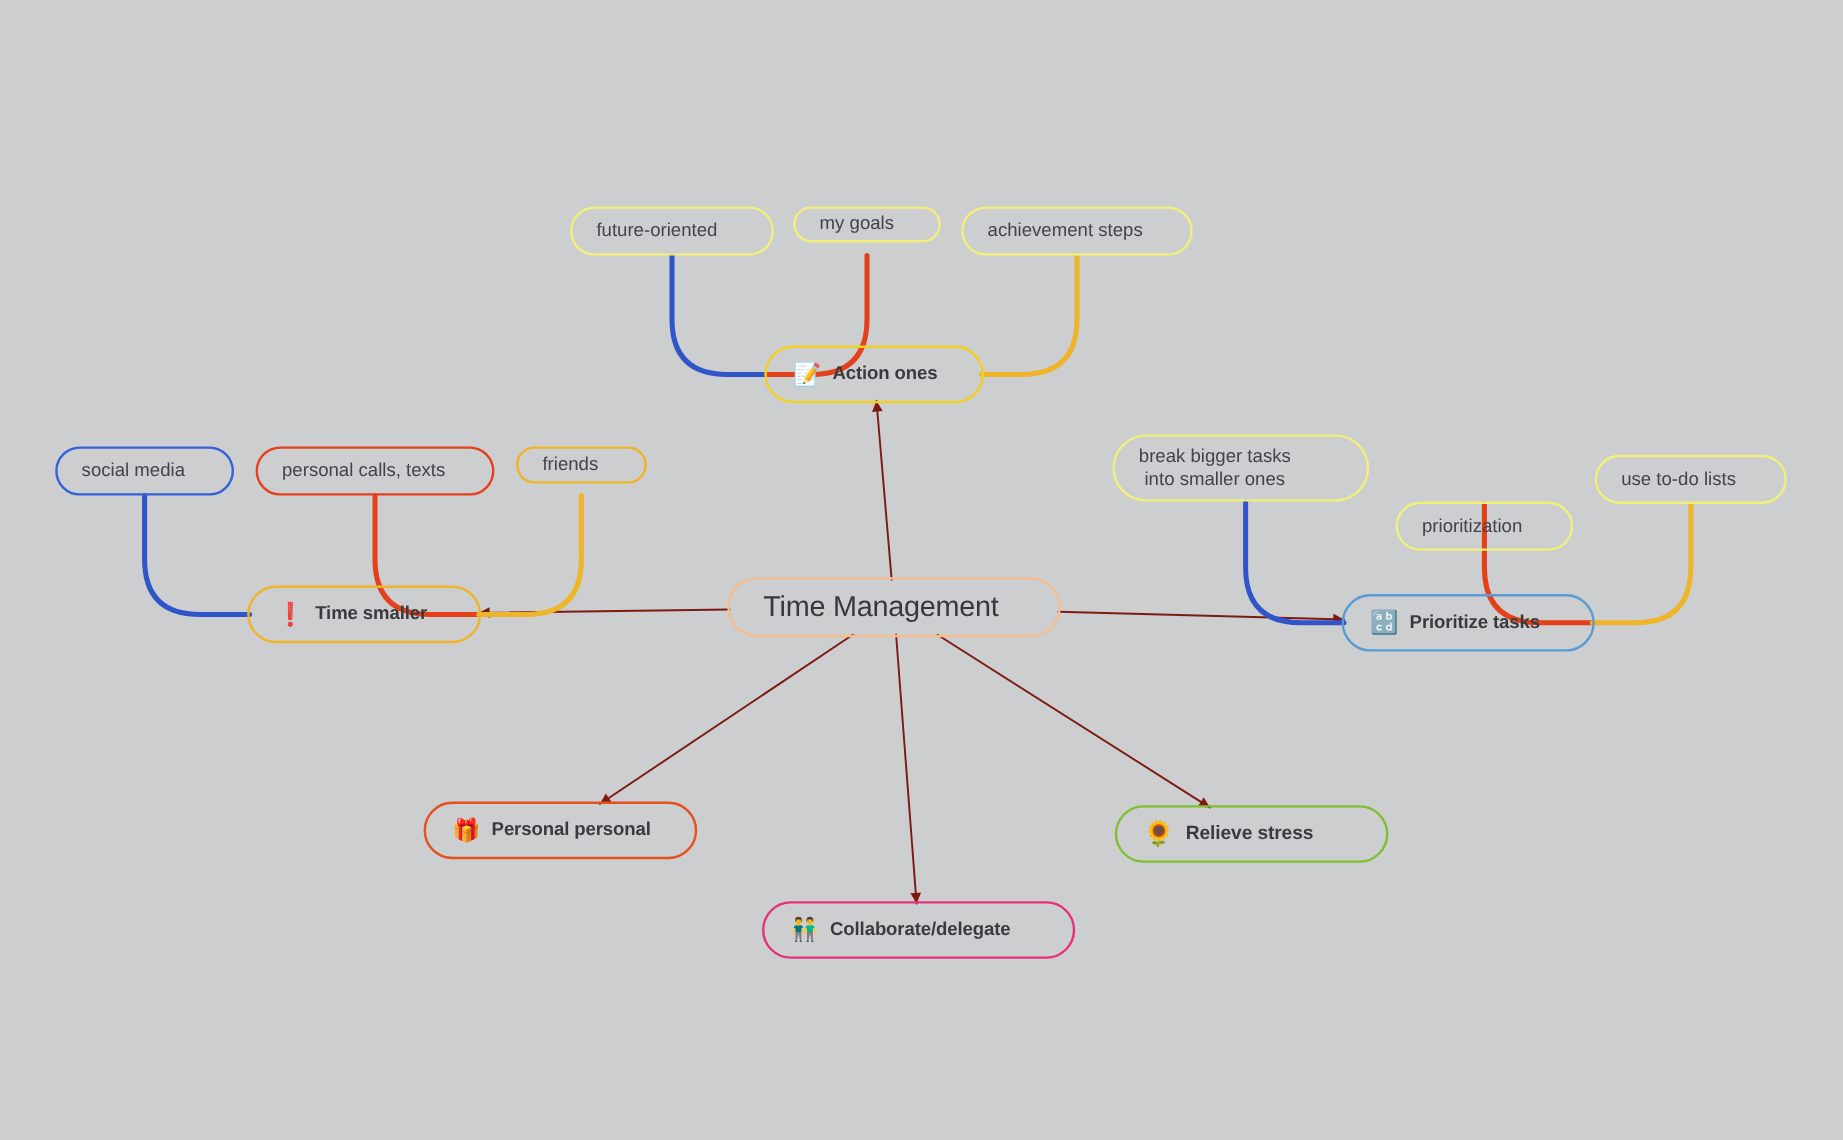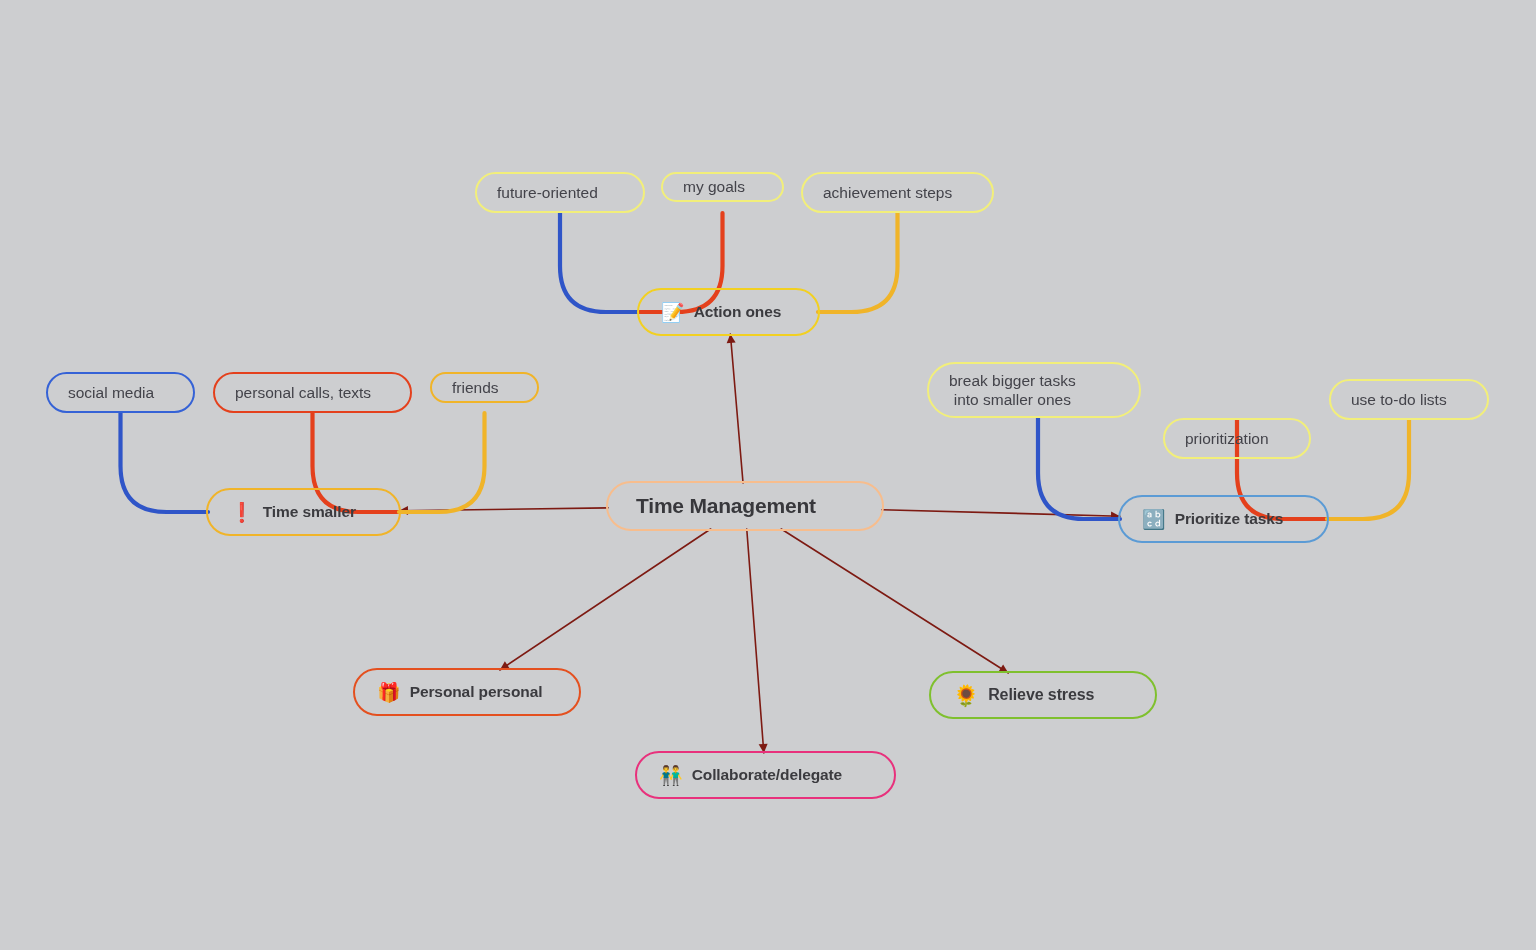--- a/index.html
+++ b/index.html
@@ -41,22 +41,22 @@
   .node .label {
     color: #3b3b3f;
   }
 
   
   .node.central {
     border: 2px solid #f7bd8d;
     padding: 0 28px;
   }
   .node.central .label {
-    font-size: 21px;
-    font-weight: 700;
+    font-size: 24px;
+    font-weight: 400;
     letter-spacing: -0.2px;
     color: #38383c;
   }
 
   
   .node.branch {
     border-width: 2px;
     border-style: solid;
     padding: 0 22px;
     gap: 9px;

